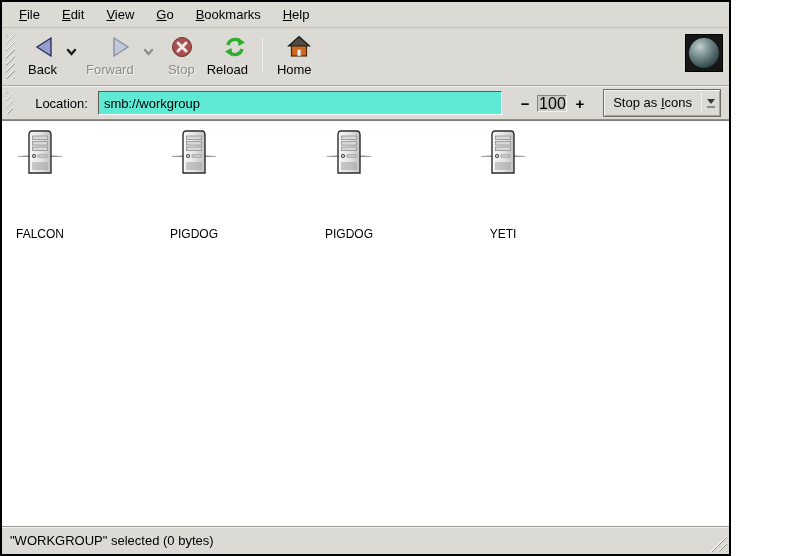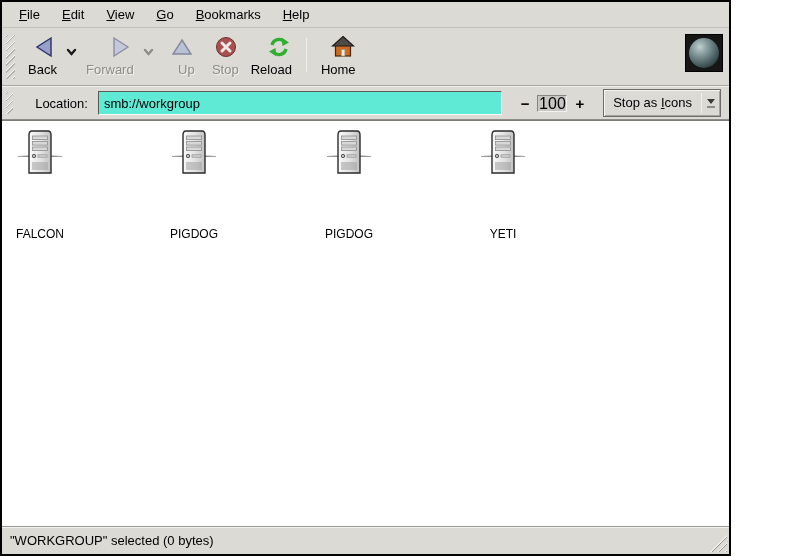--- a/index.html
+++ b/index.html
@@ -174,28 +174,20 @@
           </svg>
       </span>
       <span class="tlabel">Forward</span>
     </div>
     <div class="chev">
       <svg width="11" height="8" viewBox="0 0 11 8">
           <path d="M2,2 L5.5,6 L9,2" fill="none" stroke="#8e8c86" stroke-width="2.4" stroke-linecap="round"></path>
         </svg>
     </div>
 
-    <div class="tbtn disabled">
-      <span class="ticon">
-        <svg width="24" height="24" viewBox="0 0 24 24">
-            <polygon points="12,5 21,19 3,19" fill="#b9c1d6 " stroke="#83889c" stroke-width="1.4"></polygon>
-          </svg>
-      </span>
-      <span class="tlabel">Up</span>
-    </div>
 
     <div class="tbtn disabled">
       <span class="ticon">
         <svg width="24" height="24" viewBox="0 0 24 24">
           <circle cx="12" cy="12" r="9.5" fill="#a85050" stroke="#6d3030" stroke-width="1"></circle>
           <path d="M8,8 L16,16 M16,8 L8,16" stroke="#f0e8e8" stroke-width="3" stroke-linecap="round"></path>
         </svg>
       </span>
       <span class="tlabel">Stop</span>
     </div>

